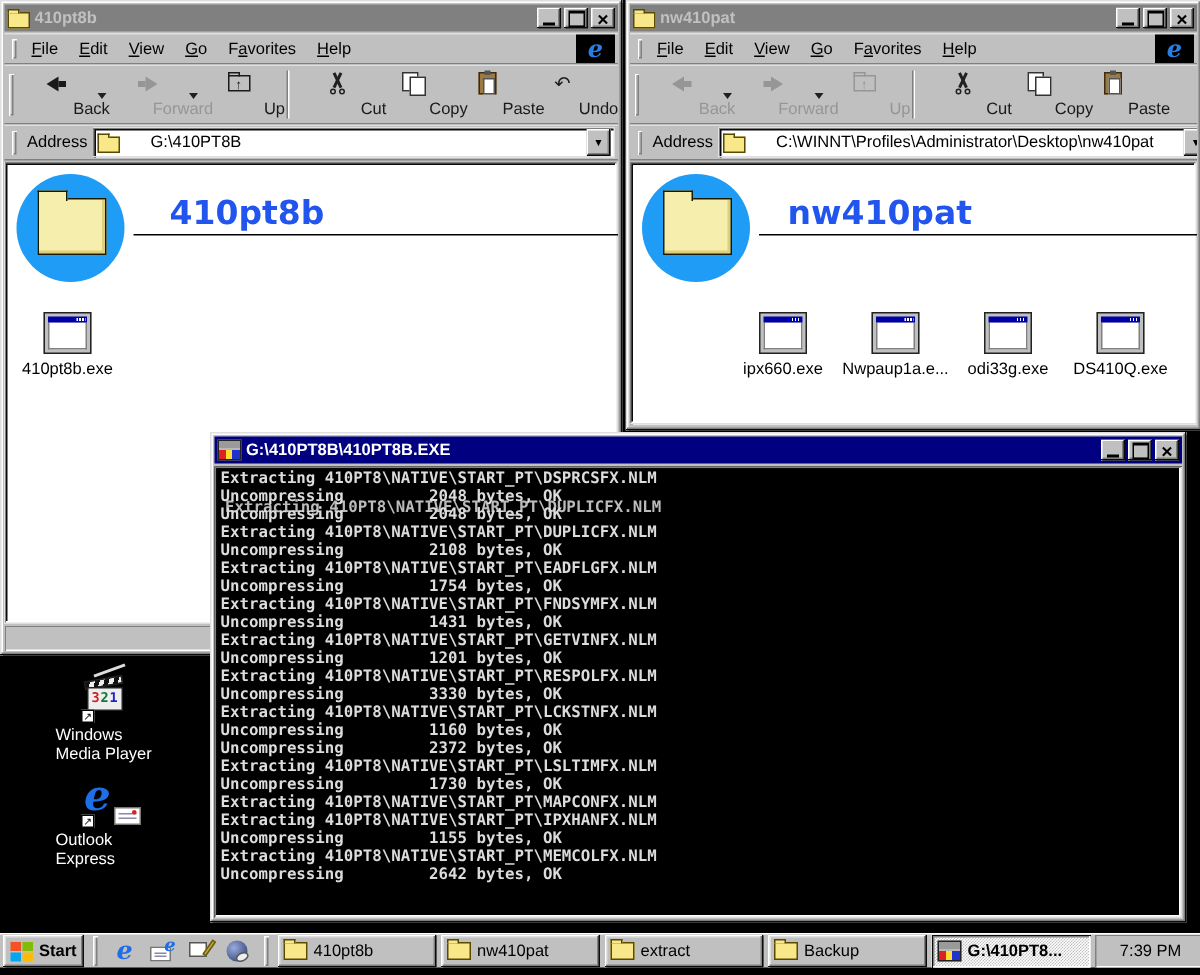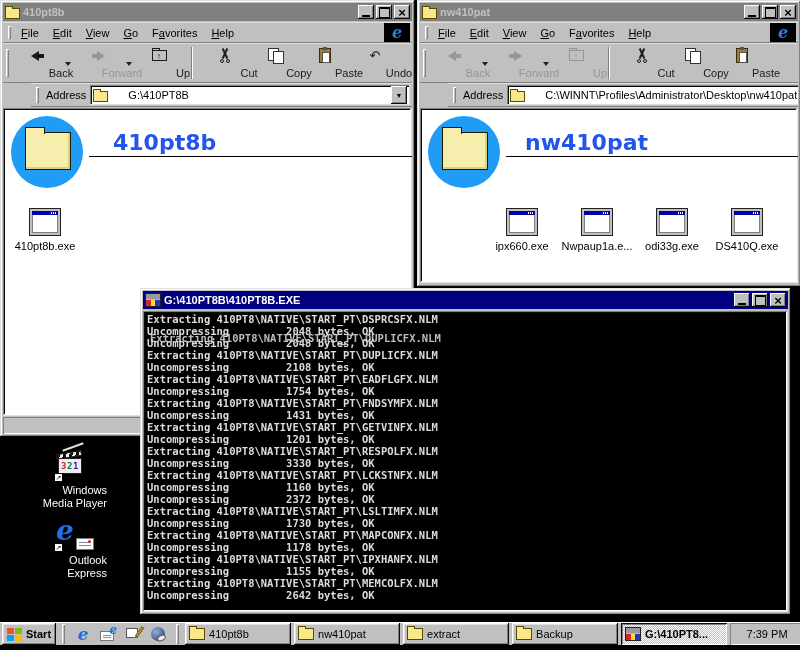--- a/index.html
+++ b/index.html
@@ -22,21 +22,21 @@
   .tbtn { width:16px; height:14px; background:#c0c0c0; display:flex; align-items:center; justify-content:center;
           box-shadow: inset -1px -1px #0a0a0a, inset 1px 1px #fff, inset -2px -2px #808080; }
   .tbtn-min::after { content:""; width:8px; height:2px; background:#000; margin-top:7px; }
   .tbtn-max::after { content:""; width:9px; height:8px; border:1px solid #000; border-top:2px solid #000; }
   .tbtn-close::after { content:"\00d7"; font-weight:bold; font-size:13px; line-height:11px; color:#000; }
 
   
   .row { flex:none; display:flex; align-items:center; border-top:1px solid #dfdfdf; border-bottom:1px solid #808080; overflow:hidden; }
   .menubar { height:21px; padding:0 2px; }
   .toolbar { height:40px; }
-  .addressbar { height:24px; padding:0 2px; gap:4px;margin-left:28px; }
+  .addressbar { height:24px; padding:0 2px; gap:4px; }
   .grip { flex:none; width:3px; height:72%; margin:0 3px; background:#c0c0c0;
           box-shadow: inset 1px 1px #fff, inset -1px -1px #808080; }
   .menu-items { display:flex; align-items:center; }
   .menu-item { padding:3px 7px; white-space:nowrap; }
   .menu-item u { text-decoration:underline; }
   .ie-logo { margin-left:auto; width:26px; height:21px; background:#000; color:#2a7de1; flex:none;
              display:flex; align-items:center; justify-content:center;
              font-family:"DejaVu Serif", serif; font-style:italic; font-weight:bold; font-size:16px; }
   .ie-logo::after { content:"e"; }
 
@@ -105,21 +105,21 @@
   .dos-line { position:relative; height:12px; line-height:12px; white-space:pre; color:#dcdcdc;
               font-family:"DejaVu Sans Mono", monospace; font-size:10.5px; font-weight:bold; }
   .dos-overlay { position:absolute; left:3px; top:-5px; opacity:.85; }
   .msdos-ic { flex:none; width:16px; height:14px; background:#b8b8b8; border:1px solid #222;
               background-image: linear-gradient(#9a9a9a 0 5px, rgba(0,0,0,0) 5px),
                                 linear-gradient(90deg,#d22 0 5px,#fd3 5px 9px,#23c 9px 14px);
               background-size:100% 100%, 14px 6px; background-position:0 0, 0 6px; background-repeat:no-repeat; }
 
   
   .desk-icon { position:absolute; width:88px; display:flex; flex-direction:column; align-items:center; gap:4px; }
-  .desk-label { color:#fff; text-align:right; width:70px; line-height:13px; }
+  .desk-label { color:#fff; text-align:left; width:70px; line-height:13px; }
   .icon-art { position:relative; width:36px; height:32px; }
   .wmp-board { position:absolute; left:4px; top:10px; width:24px; height:16px; background:#eee; border:1px solid #222; }
   .wmp-stripes { position:absolute; left:2px; top:4px; width:26px; height:6px; border:1px solid #222;
                  background:repeating-linear-gradient(115deg,#111 0 3px,#eee 3px 6px); transform:rotate(-10deg); }
   .wmp-stick { position:absolute; left:8px; top:-2px; width:22px; height:2px; background:#dcdcdc; transform:rotate(-20deg); }
   .wmp-d { position:absolute; top:13px; font-family:"DejaVu Sans Mono", monospace; font-size:9px; font-weight:bold; }
   .wmp-d.d3 { left:7px; color:#c22; } .wmp-d.d3::after { content:"3"; }
   .wmp-d.d2 { left:13px; color:#173; } .wmp-d.d2::after { content:"2"; }
   .wmp-d.d1 { left:19px; color:#22c; } .wmp-d.d1::after { content:"1"; }
   .oe-e { position:absolute; left:2px; top:-4px; color:#1e6ee8; font-family:"DejaVu Serif", serif; font-style:italic; font-weight:bold; font-size:28px; }
@@ -441,21 +441,20 @@
 
 
       <div class="dos-line"><span class="dos-text">Uncompressing         2372 bytes, OK</span><span class="dos-overlay"></span></div>
 
       <div class="dos-line"><span class="dos-text">Extracting 410PT8\NATIVE\START_PT\LSLTIMFX.NLM</span><span class="dos-overlay"></span></div>
 
       <div class="dos-line"><span class="dos-text">Uncompressing         1730 bytes, OK</span><span class="dos-overlay"></span></div>
 
       <div class="dos-line"><span class="dos-text">Extracting 410PT8\NATIVE\START_PT\MAPCONFX.NLM</span><span class="dos-overlay"></span></div>
 
-      <div class="dos-line"><span class="dos-text">Uncompressing         1178 bytes, OK</span><span class="dos-overlay"></span></div>
 
       <div class="dos-line"><span class="dos-text">Extracting 410PT8\NATIVE\START_PT\IPXHANFX.NLM</span><span class="dos-overlay"></span></div>
 
       <div class="dos-line"><span class="dos-text">Uncompressing         1155 bytes, OK</span><span class="dos-overlay"></span></div>
 
       <div class="dos-line"><span class="dos-text">Extracting 410PT8\NATIVE\START_PT\MEMCOLFX.NLM</span><span class="dos-overlay"></span></div>
 
       <div class="dos-line"><span class="dos-text">Uncompressing         2642 bytes, OK</span><span class="dos-overlay"></span></div>
     </div>
 </div>

